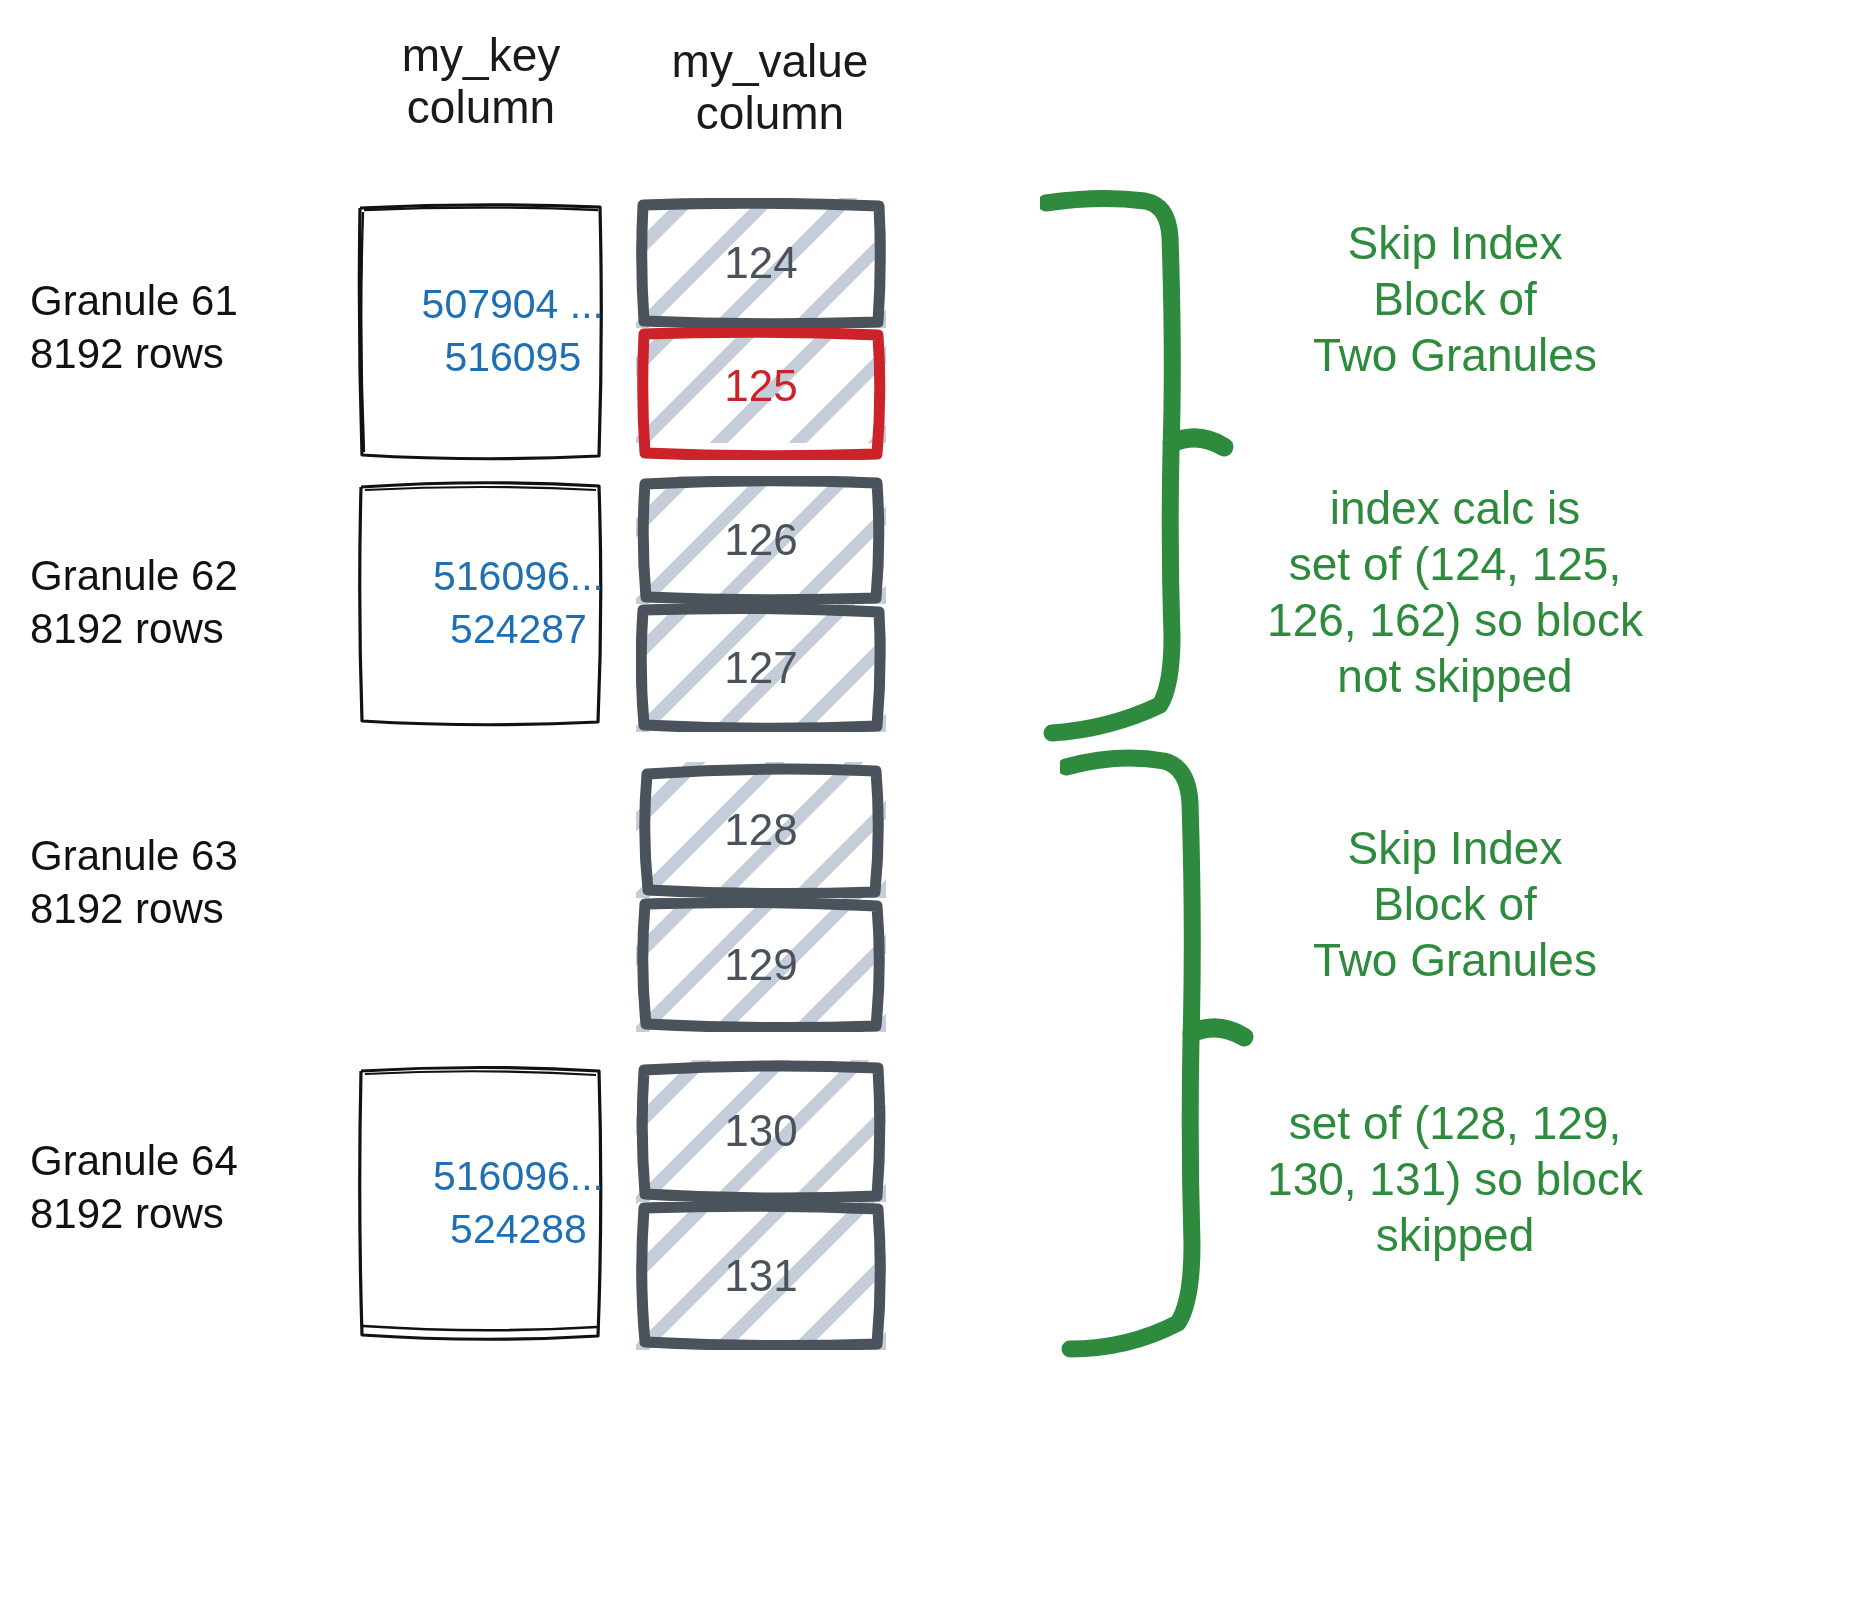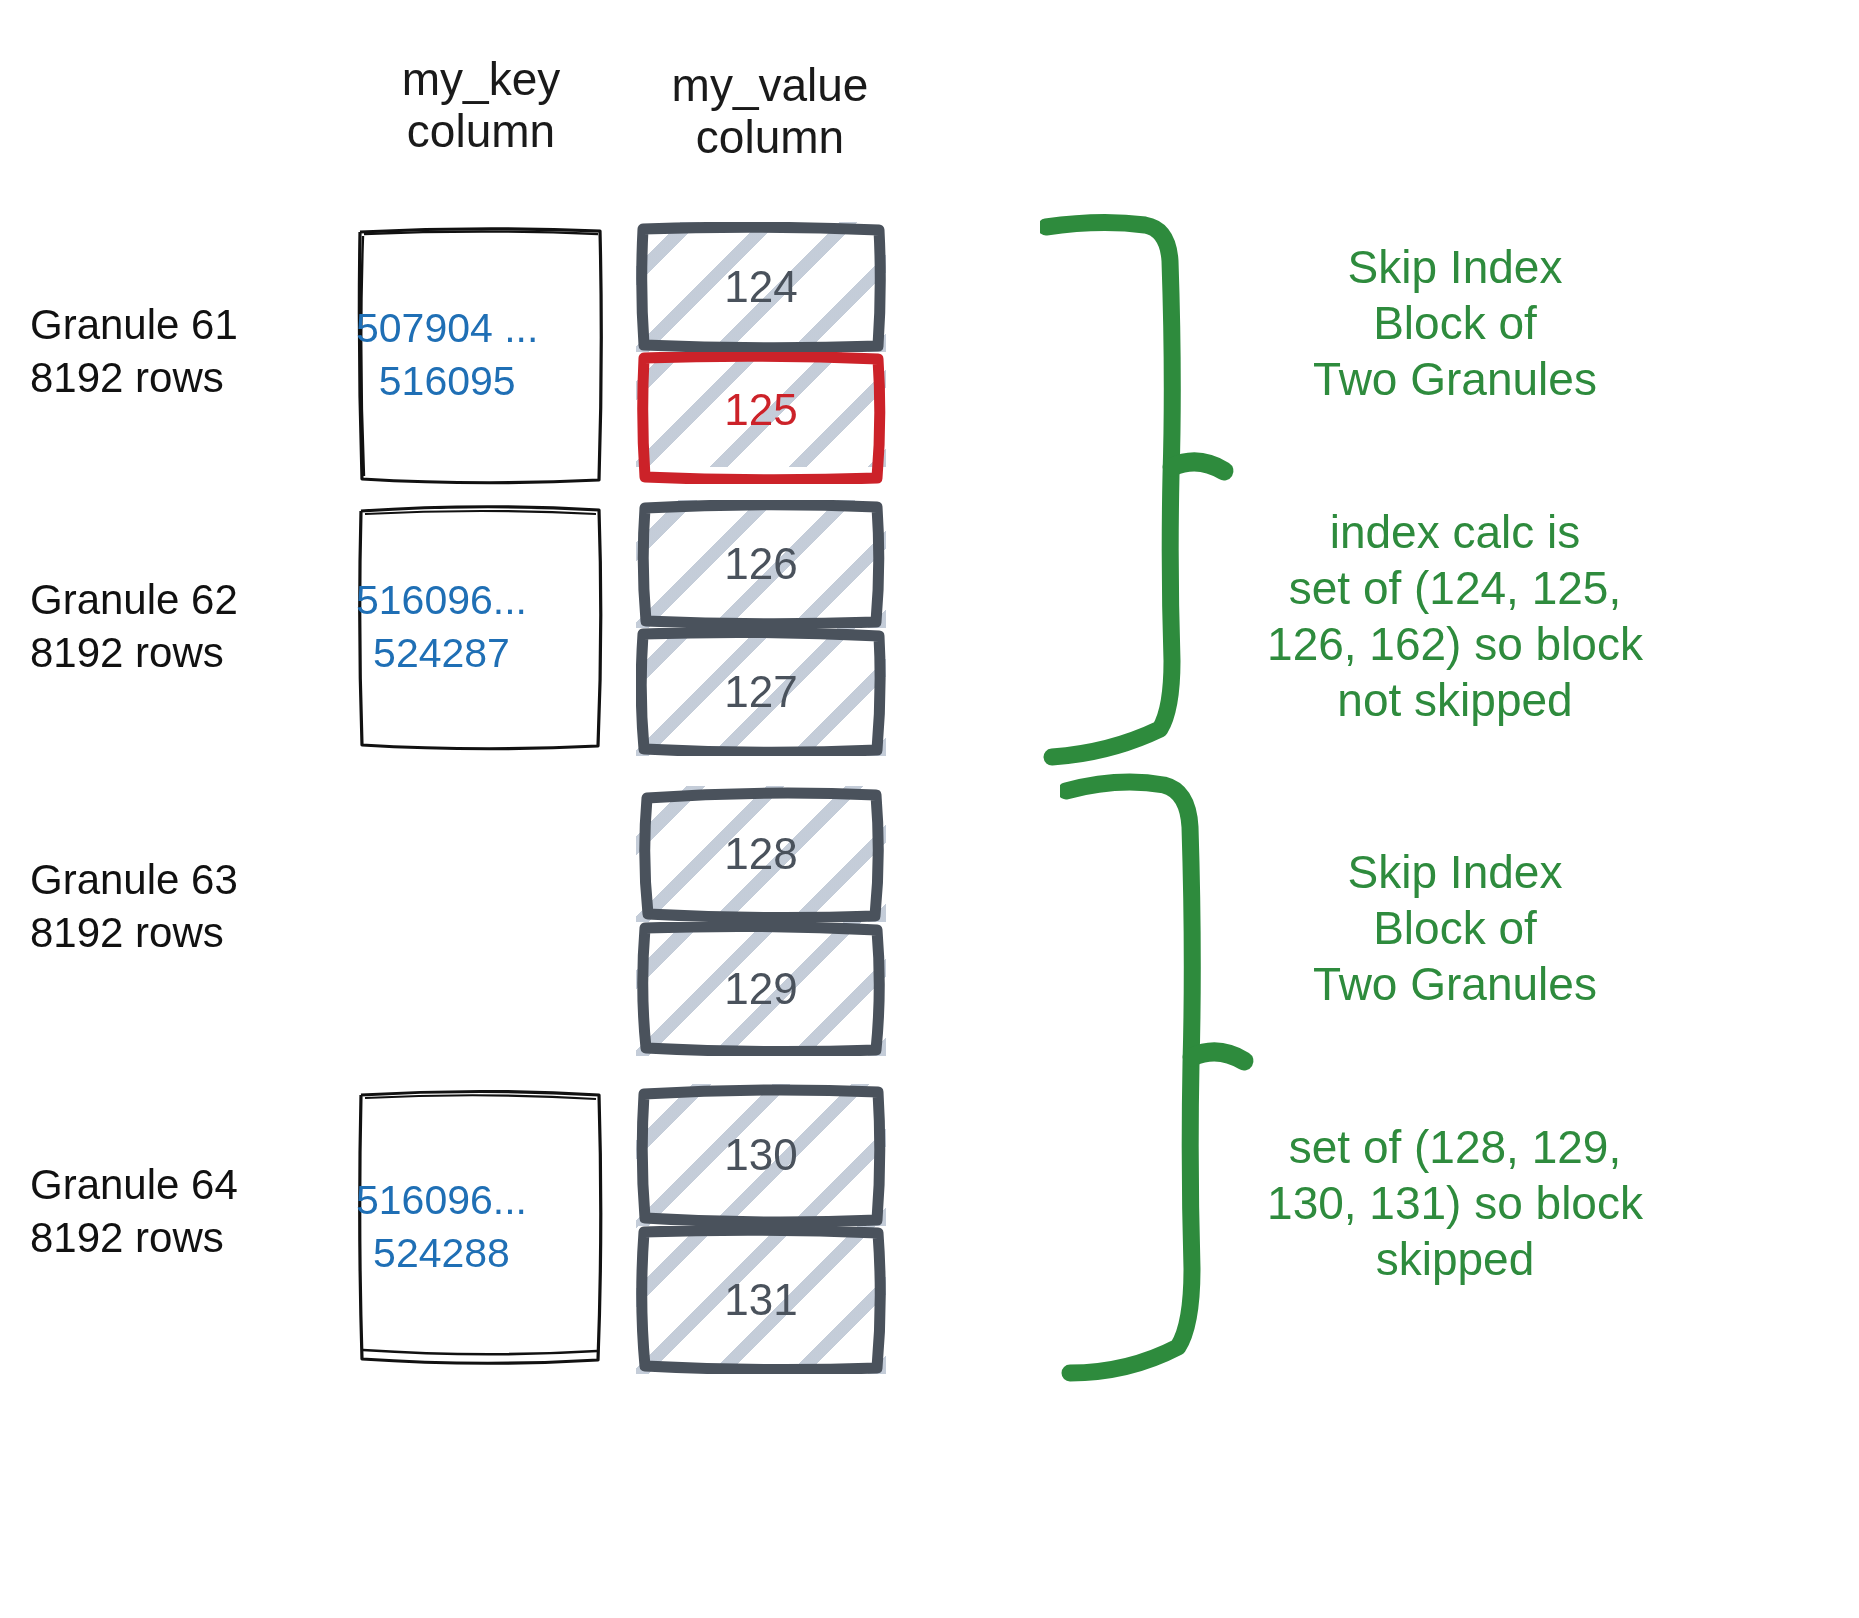--- a/index.html
+++ b/index.html
@@ -1,41 +1,41 @@
 <!DOCTYPE html>
 <html><head>
 <meta charset="utf-8">
 <style>
   html,body{margin:0;padding:0;background:#ffffff;}
   body{
     width:1859px;height:1618px;position:relative;overflow:hidden;
     font-family:"Liberation Sans","DejaVu Sans",sans-serif;
     color:#111111;
   }
-  .stage{position:absolute;inset:0;margin-top:24px;}
+  .stage{position:absolute;inset:0;}
 
   
   .col-head{
     position:absolute;text-align:center;line-height:1.12;
     font-size:46px;color:#1a1a1a;white-space:pre-line;
   }
   #head-key{left:356px;top:30px;width:250px;}
   #head-value{left:640px;top:36px;width:260px;}
 
   
   .gran-label{
     position:absolute;left:30px;width:320px;text-align:left;
     font-size:42px;line-height:1.25;color:#111111;white-space:pre-line;
   }
 
   
   .key-box{
     position:absolute;left:356px;width:248px;
     background:#ffffff;
-    display:flex;align-items:center;justify-content:flex-start;
+    display:flex;align-items:center;justify-content:flex-end;
   }
   .key-box .sketch-rect{position:absolute;inset:0;}
   .key-text{
     position:relative;z-index:2;text-align:center;
     font-size:41px;line-height:1.3;color:#1f6fb5;white-space:pre-line;
   }
 
   
   .val-box{
     position:absolute;left:636px;width:250px;

